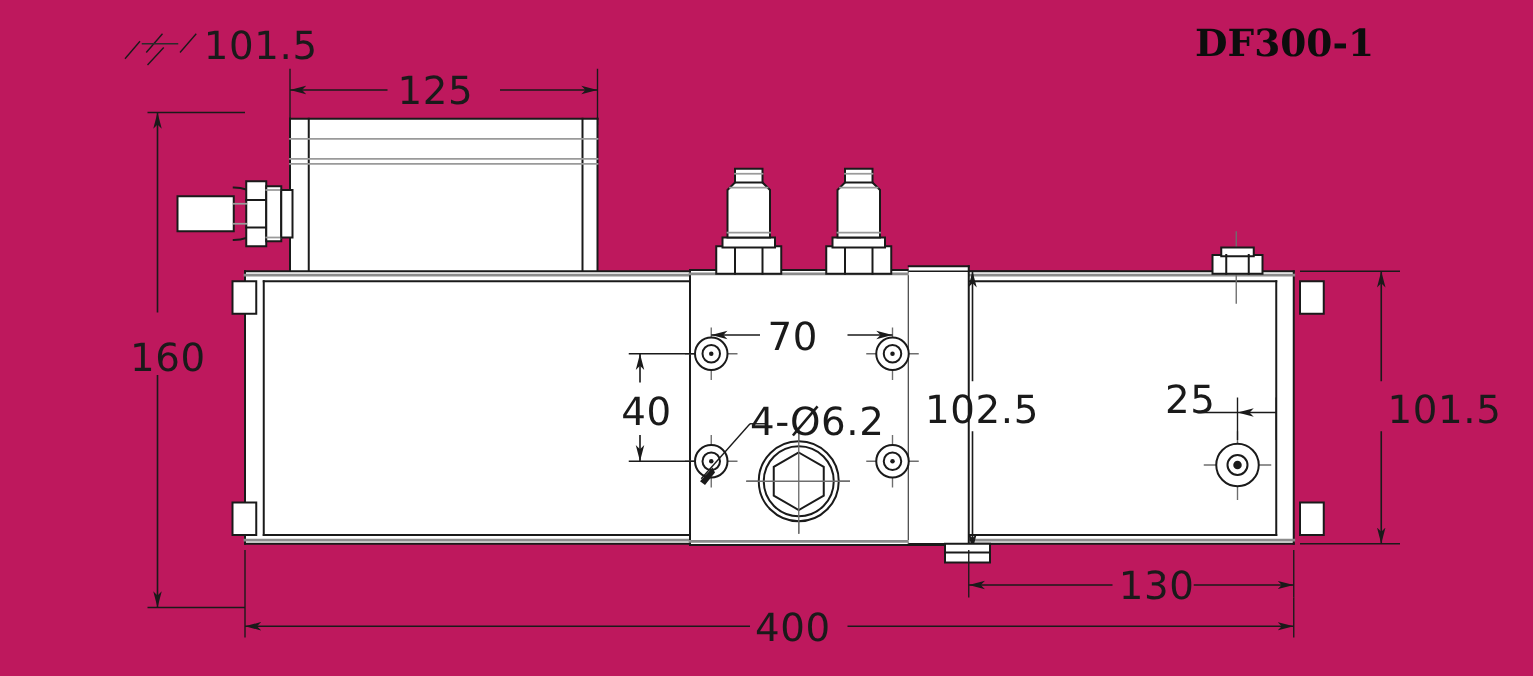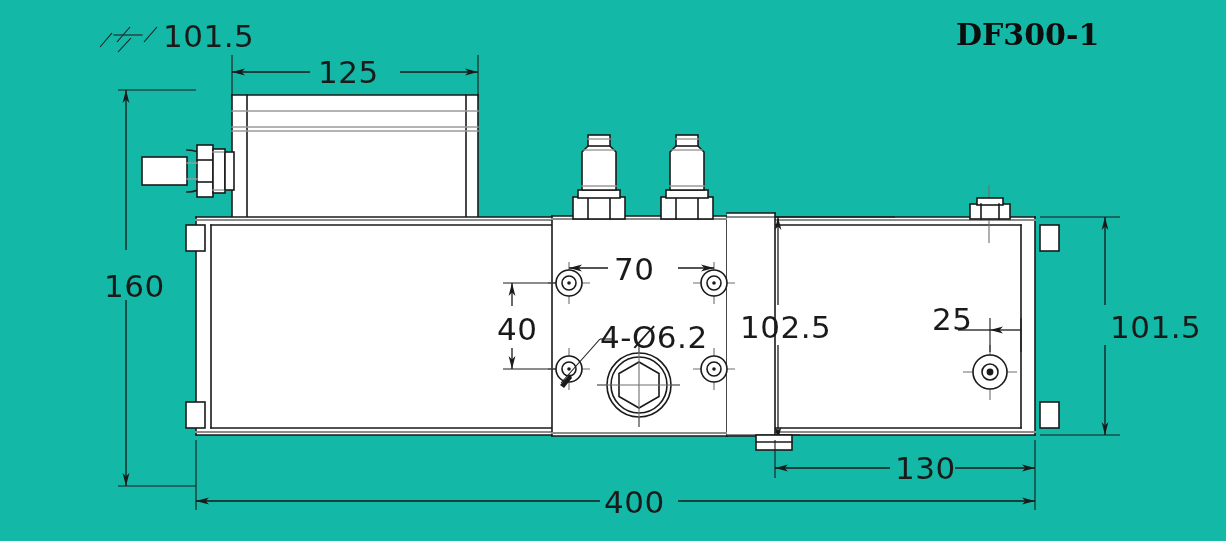--- a/index.html
+++ b/index.html
@@ -7,21 +7,21 @@
     padding: 0;
     background: #ffffff;
   }
   body {
     font-family: "Liberation Sans", sans-serif;
   }
   #drawing-root {
     position: relative;
     width: 1226px;
     height: 541px;
-    background: #14b8a6;
+    background: #be185d;
     overflow: hidden;
   }
   svg#cad {
     display: block;
     width: 1226px;
     height: 541px;
   }
   .ln {
     stroke: #1a1a1a;
     stroke-width: 1.6;

